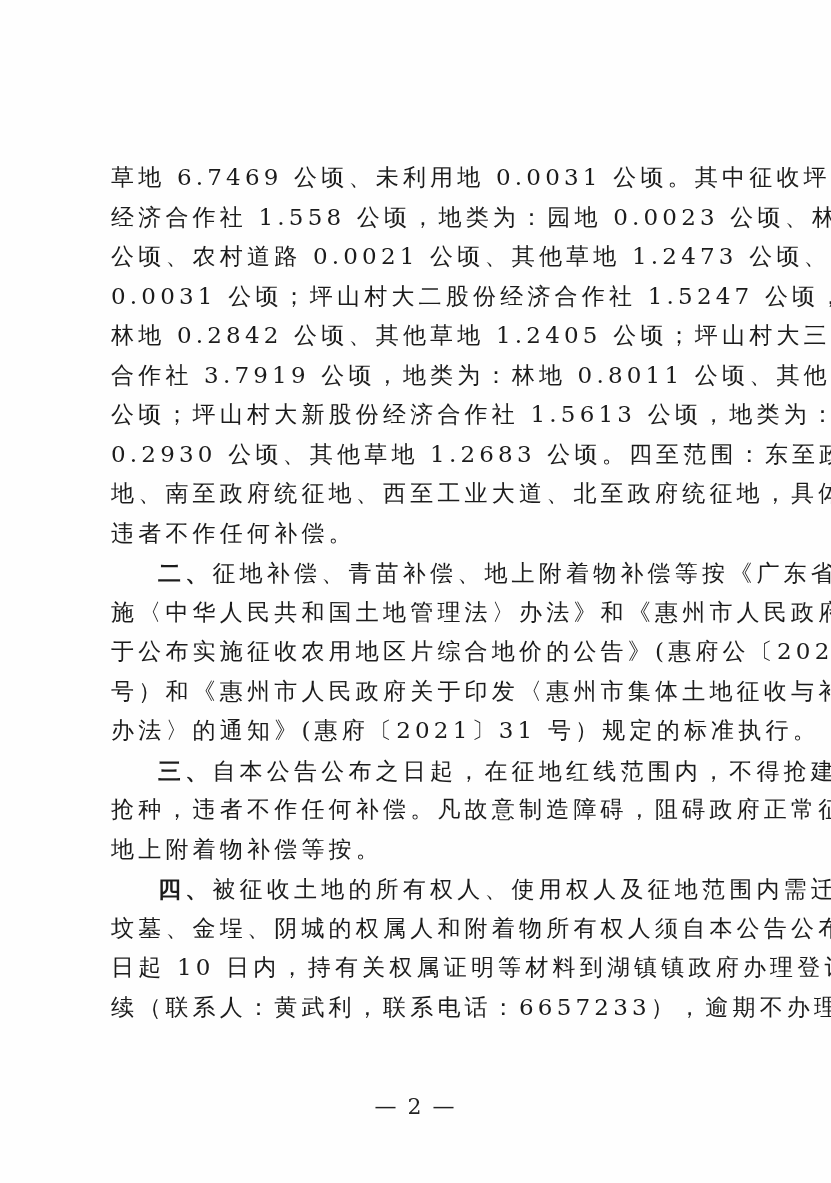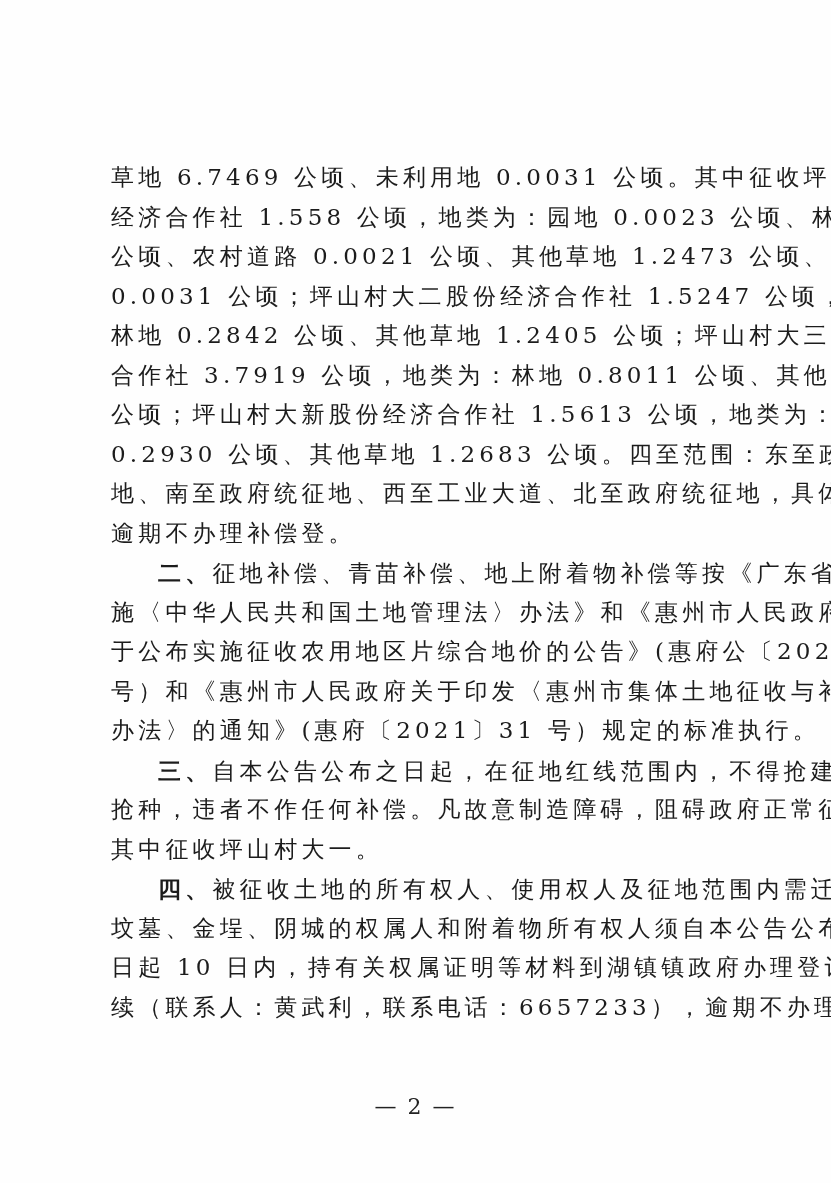--- a/index.html
+++ b/index.html
@@ -63,35 +63,35 @@
     <div>
       <span class="line">草地 6.7469 公顷、未利用地 0.0031 公顷。其中征收坪山村大一</span>
       <span class="line">经济合作社 1.558 公顷，地类为：园地 0.0023 公顷、林地 0.3032</span>
       <span class="line">公顷、农村道路 0.0021 公顷、其他草地 1.2473 公顷、未利用地</span>
       <span class="line">0.0031 公顷；坪山村大二股份经济合作社 1.5247 公顷，地类为：</span>
       <span class="line">林地 0.2842 公顷、其他草地 1.2405 公顷；坪山村大三股份经济</span>
       <span class="line">合作社 3.7919 公顷，地类为：林地 0.8011 公顷、其他草地 2.9908</span>
       <span class="line">公顷；坪山村大新股份经济合作社 1.5613 公顷，地类为：林地</span>
       <span class="line">0.2930 公顷、其他草地 1.2683 公顷。四至范围：东至政府统征</span>
       <span class="line">地、南至政府统征地、西至工业大道、北至政府统征地，具体位</span>
-      <span class="line">逾期不办理补偿登。</span>
+      <span class="line">违者不作任何补偿。</span>
     </div>
 
     <div>
       <span class="line indent"><span class="bold">二、</span><span>征地补偿、青苗补偿、地上附着物补偿等按《广东省实</span></span>
       <span class="line">施〈中华人民共和国土地管理法〉办法》和《惠州市人民政府关</span>
       <span class="line">于公布实施征收农用地区片综合地价的公告》(惠府公〔2021〕4</span>
       <span class="line">号）和《惠州市人民政府关于印发〈惠州市集体土地征收与补偿</span>
       <span class="line">办法〉的通知》(惠府〔2021〕31 号）规定的标准执行。</span>
     </div>
 
     <div>
       <span class="line indent"><span class="bold">三、</span><span>自本公告公布之日起，在征地红线范围内，不得抢建、</span></span>
       <span class="line">抢种，违者不作任何补偿。凡故意制造障碍，阻碍政府正常征地</span>
-      <span class="line">其中征收坪山村大一。</span>
+      <span class="line">地上附着物补偿等按。</span>
     </div>
 
     <div>
       <span class="line indent"><span class="bold">四、</span><span>被征收土地的所有权人、使用权人及征地范围内需迁移</span></span>
       <span class="line">坟墓、金埕、阴城的权属人和附着物所有权人须自本公告公布之</span>
       <span class="line">日起 10 日内，持有关权属证明等材料到湖镇镇政府办理登记手</span>
       <span class="line">续（联系人：黄武利，联系电话：6657233），逾期不办理补偿登</span>
     </div>
 
   </div>

